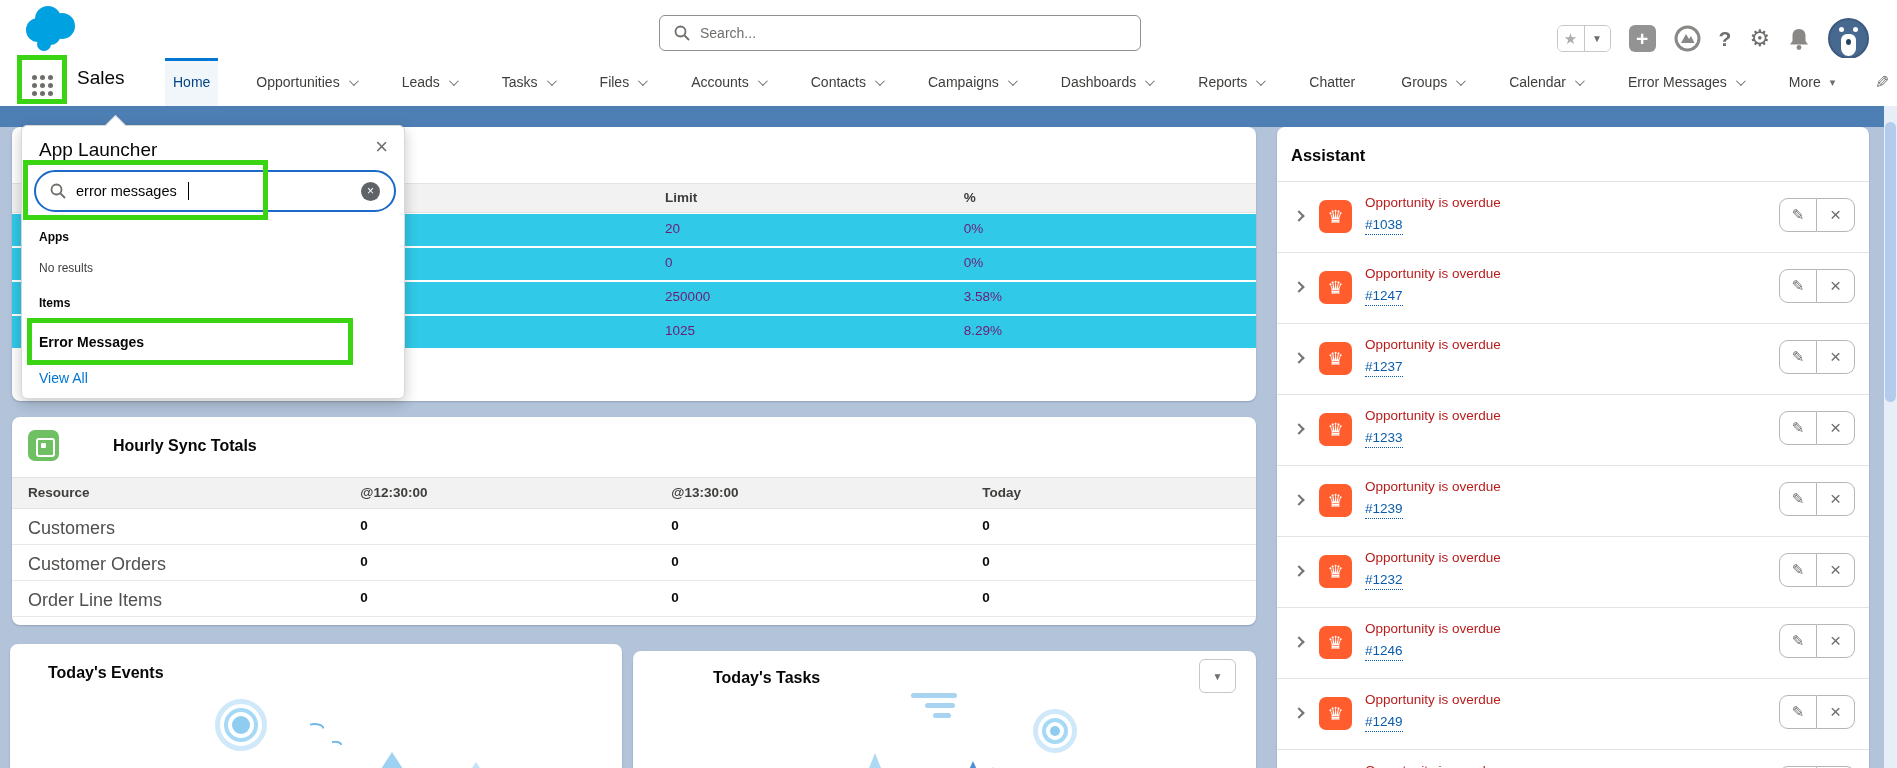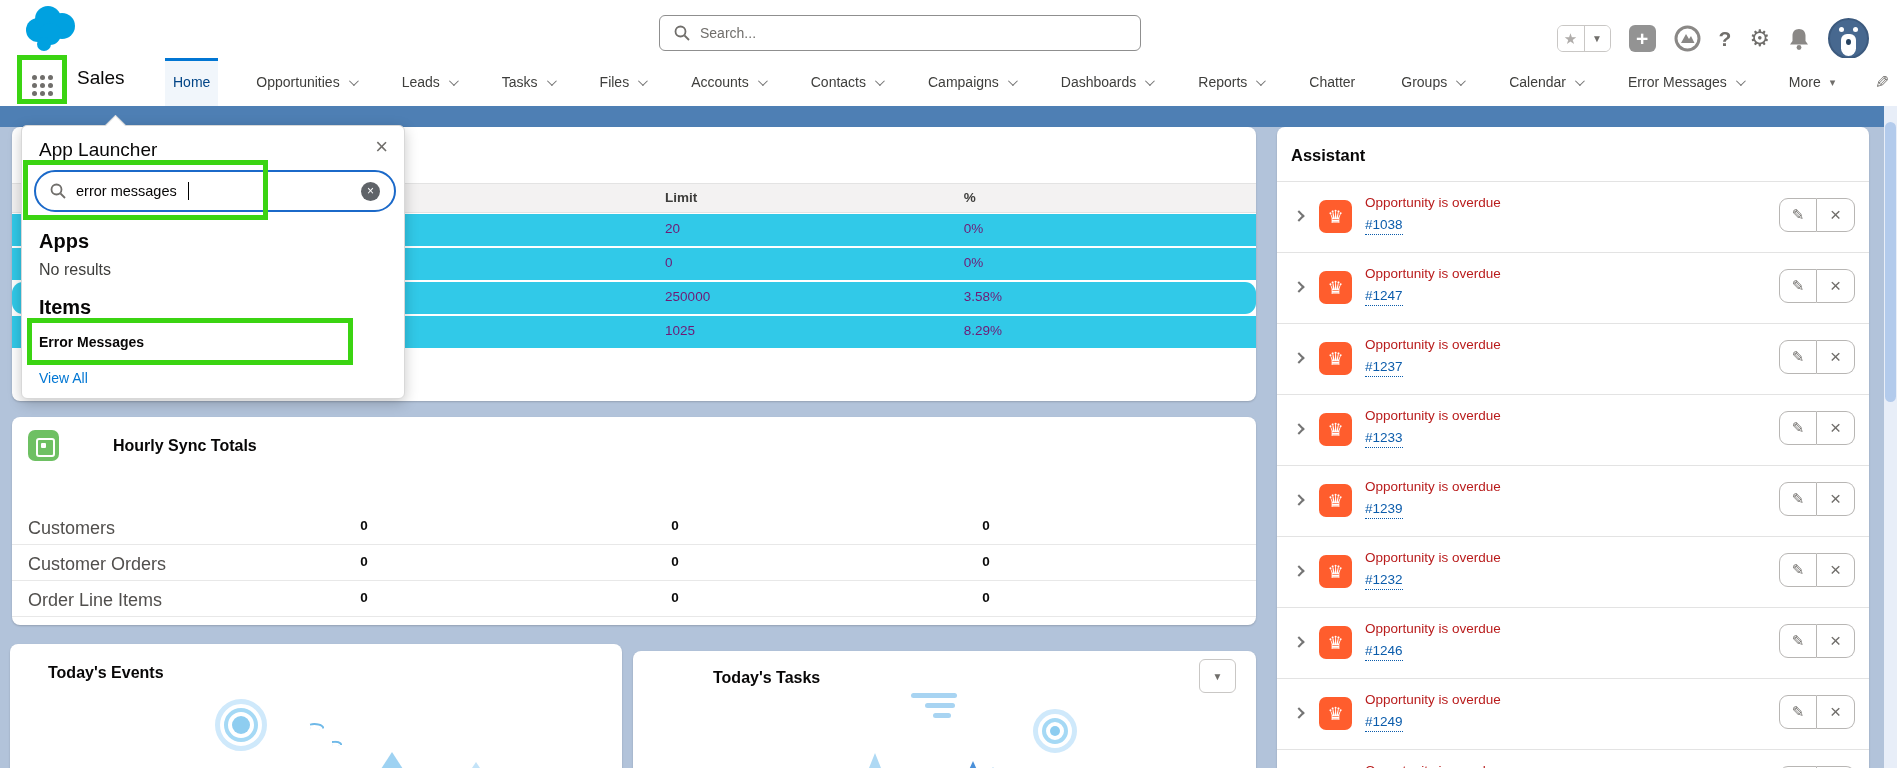--- a/index.html
+++ b/index.html
@@ -97,22 +97,22 @@
 
   
   .popup { position:absolute; left:21px; top:125px; width:384px; height:274px; background:#fff; border-radius:6px; border:1px solid #d8d8d8; box-shadow:0 4px 14px rgba(0,0,0,.22); z-index:40; }
   .popup .notch { position:absolute; left:86px; top:-8px; width:15px; height:15px; background:#fff; transform:rotate(45deg); border-left:1px solid #d8d8d8; border-top:1px solid #d8d8d8; }
   .popup-title { position:absolute; left:17px; top:13px; font-size:19px; color:#080707; }
   .popup-close { position:absolute; right:16px; top:10px; font-size:22px; color:#706e6b; cursor:pointer; line-height:1; }
   .popup-search { position:absolute; left:12px; top:44px; width:362px; height:42px; border:2px solid #1b69c9; border-radius:21px; display:flex; align-items:center; padding:0 14px; gap:10px; }
   .popup-search .val { font-size:14.5px; color:#080707; }
   .text-caret { display:inline-block; width:1px; height:18px; background:#000; margin-left:1px; vertical-align:middle; }
   .clear-btn { margin-left:auto; width:19px; height:19px; border-radius:50%; background:#5f6368; color:#fff; font-size:12px; display:flex; align-items:center; justify-content:center; line-height:1; cursor:pointer; }
-  .sec-label { position:absolute; left:17px; font-size:20px; font-weight:bold; color:#080707; }
-  .sec-empty { position:absolute; left:17px; font-size:16px; color:#3e3e3c; }
+  .sec-label { position:absolute; left:17px; font-size:12px; font-weight:bold; color:#080707; }
+  .sec-empty { position:absolute; left:17px; font-size:12px; color:#3e3e3c; }
   .item-result { position:absolute; left:17px; font-size:14px; font-weight:bold; color:#080707; cursor:pointer; }
   .view-all { position:absolute; left:17px; font-size:14px; color:#0176d3; cursor:pointer; }
 
   
   .anno { position:absolute; border:5px solid #3bd412; z-index:60; pointer-events:none; }
   .anno-grid { left:17px; top:55px; width:50px; height:49px; }
   .anno-search { left:23px; top:160px; width:245px; height:60px; }
   .anno-item { left:27px; top:318px; width:326px; height:47px; }
 
   
@@ -254,35 +254,41 @@
   </div>
   <div class="limits-rows" id="limits-rows">
       <div class="limit-row" style="background: rgb(49, 201, 232);">
         <span class="lim-col1">20</span>
         <span class="lim-col2">0%</span>
       </div>
       <div class="limit-row" style="background: rgb(49, 201, 232);">
         <span class="lim-col1">0</span>
         <span class="lim-col2">0%</span>
       </div>
-      <div class="limit-row" style="background: rgb(49, 201, 232); border-radius: 11px;">
+      <div class="limit-row" style="background: rgb(49, 201, 232);">
         <span class="lim-col1">250000</span>
         <span class="lim-col2">3.58%</span>
       </div>
       <div class="limit-row" style="background: rgb(49, 201, 232);">
         <span class="lim-col1">1025</span>
         <span class="lim-col2">8.29%</span>
       </div>
     </div>
 </div>
 
 <div class="card hourly-card">
   <div class="hourly-title-row">
     <div class="chip-icon"></div>
     <span class="hourly-title">Hourly Sync Totals</span>
+  </div>
+  <div class="hourly-head-row">
+    <span class="h-c0">Resource</span>
+    <span class="h-c1">@12:30:00</span>
+    <span class="h-c2">@13:30:00</span>
+    <span class="h-c3">Today</span>
   </div>
   <div style="position:absolute;left:0;top:92px;width:100%;" id="hourly-rows">
       <div class="hourly-row">
         <span class="lbl">Customers</span>
         <span class="val h-c1">0</span>
         <span class="val h-c2">0</span>
         <span class="val h-c3">0</span>
       </div>
       <div class="hourly-row">
         <span class="lbl">Customer Orders</span>

